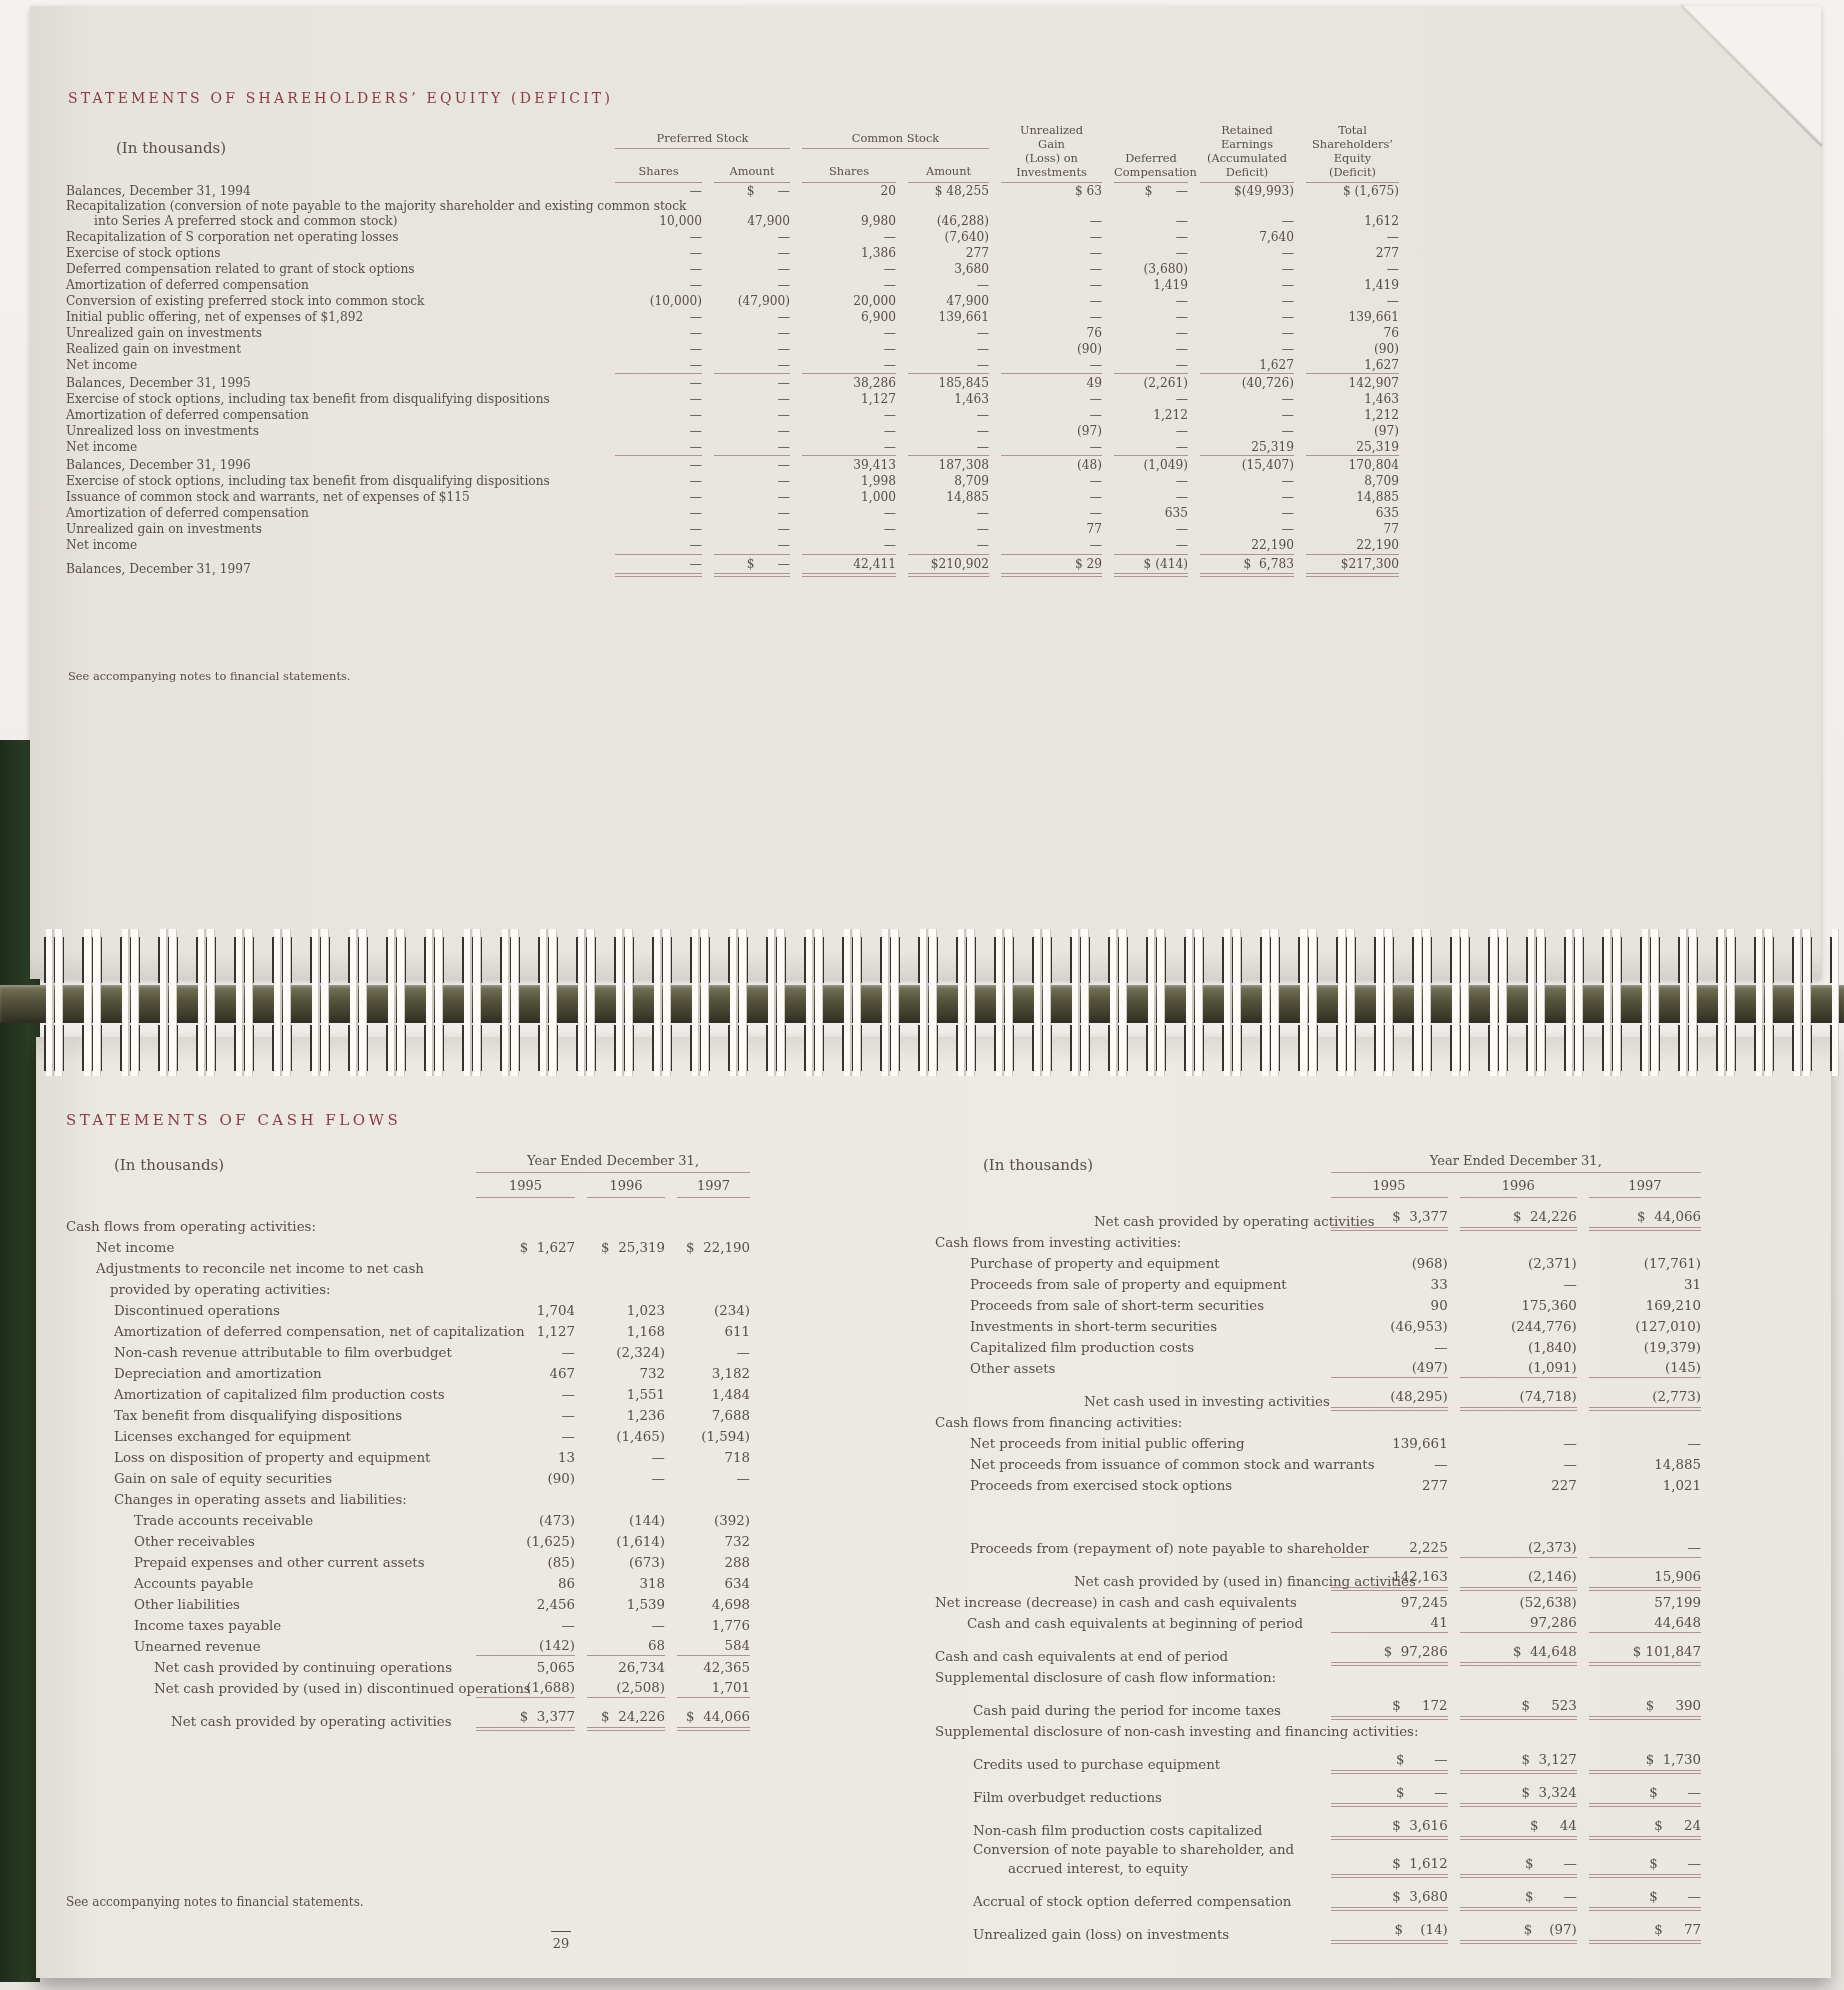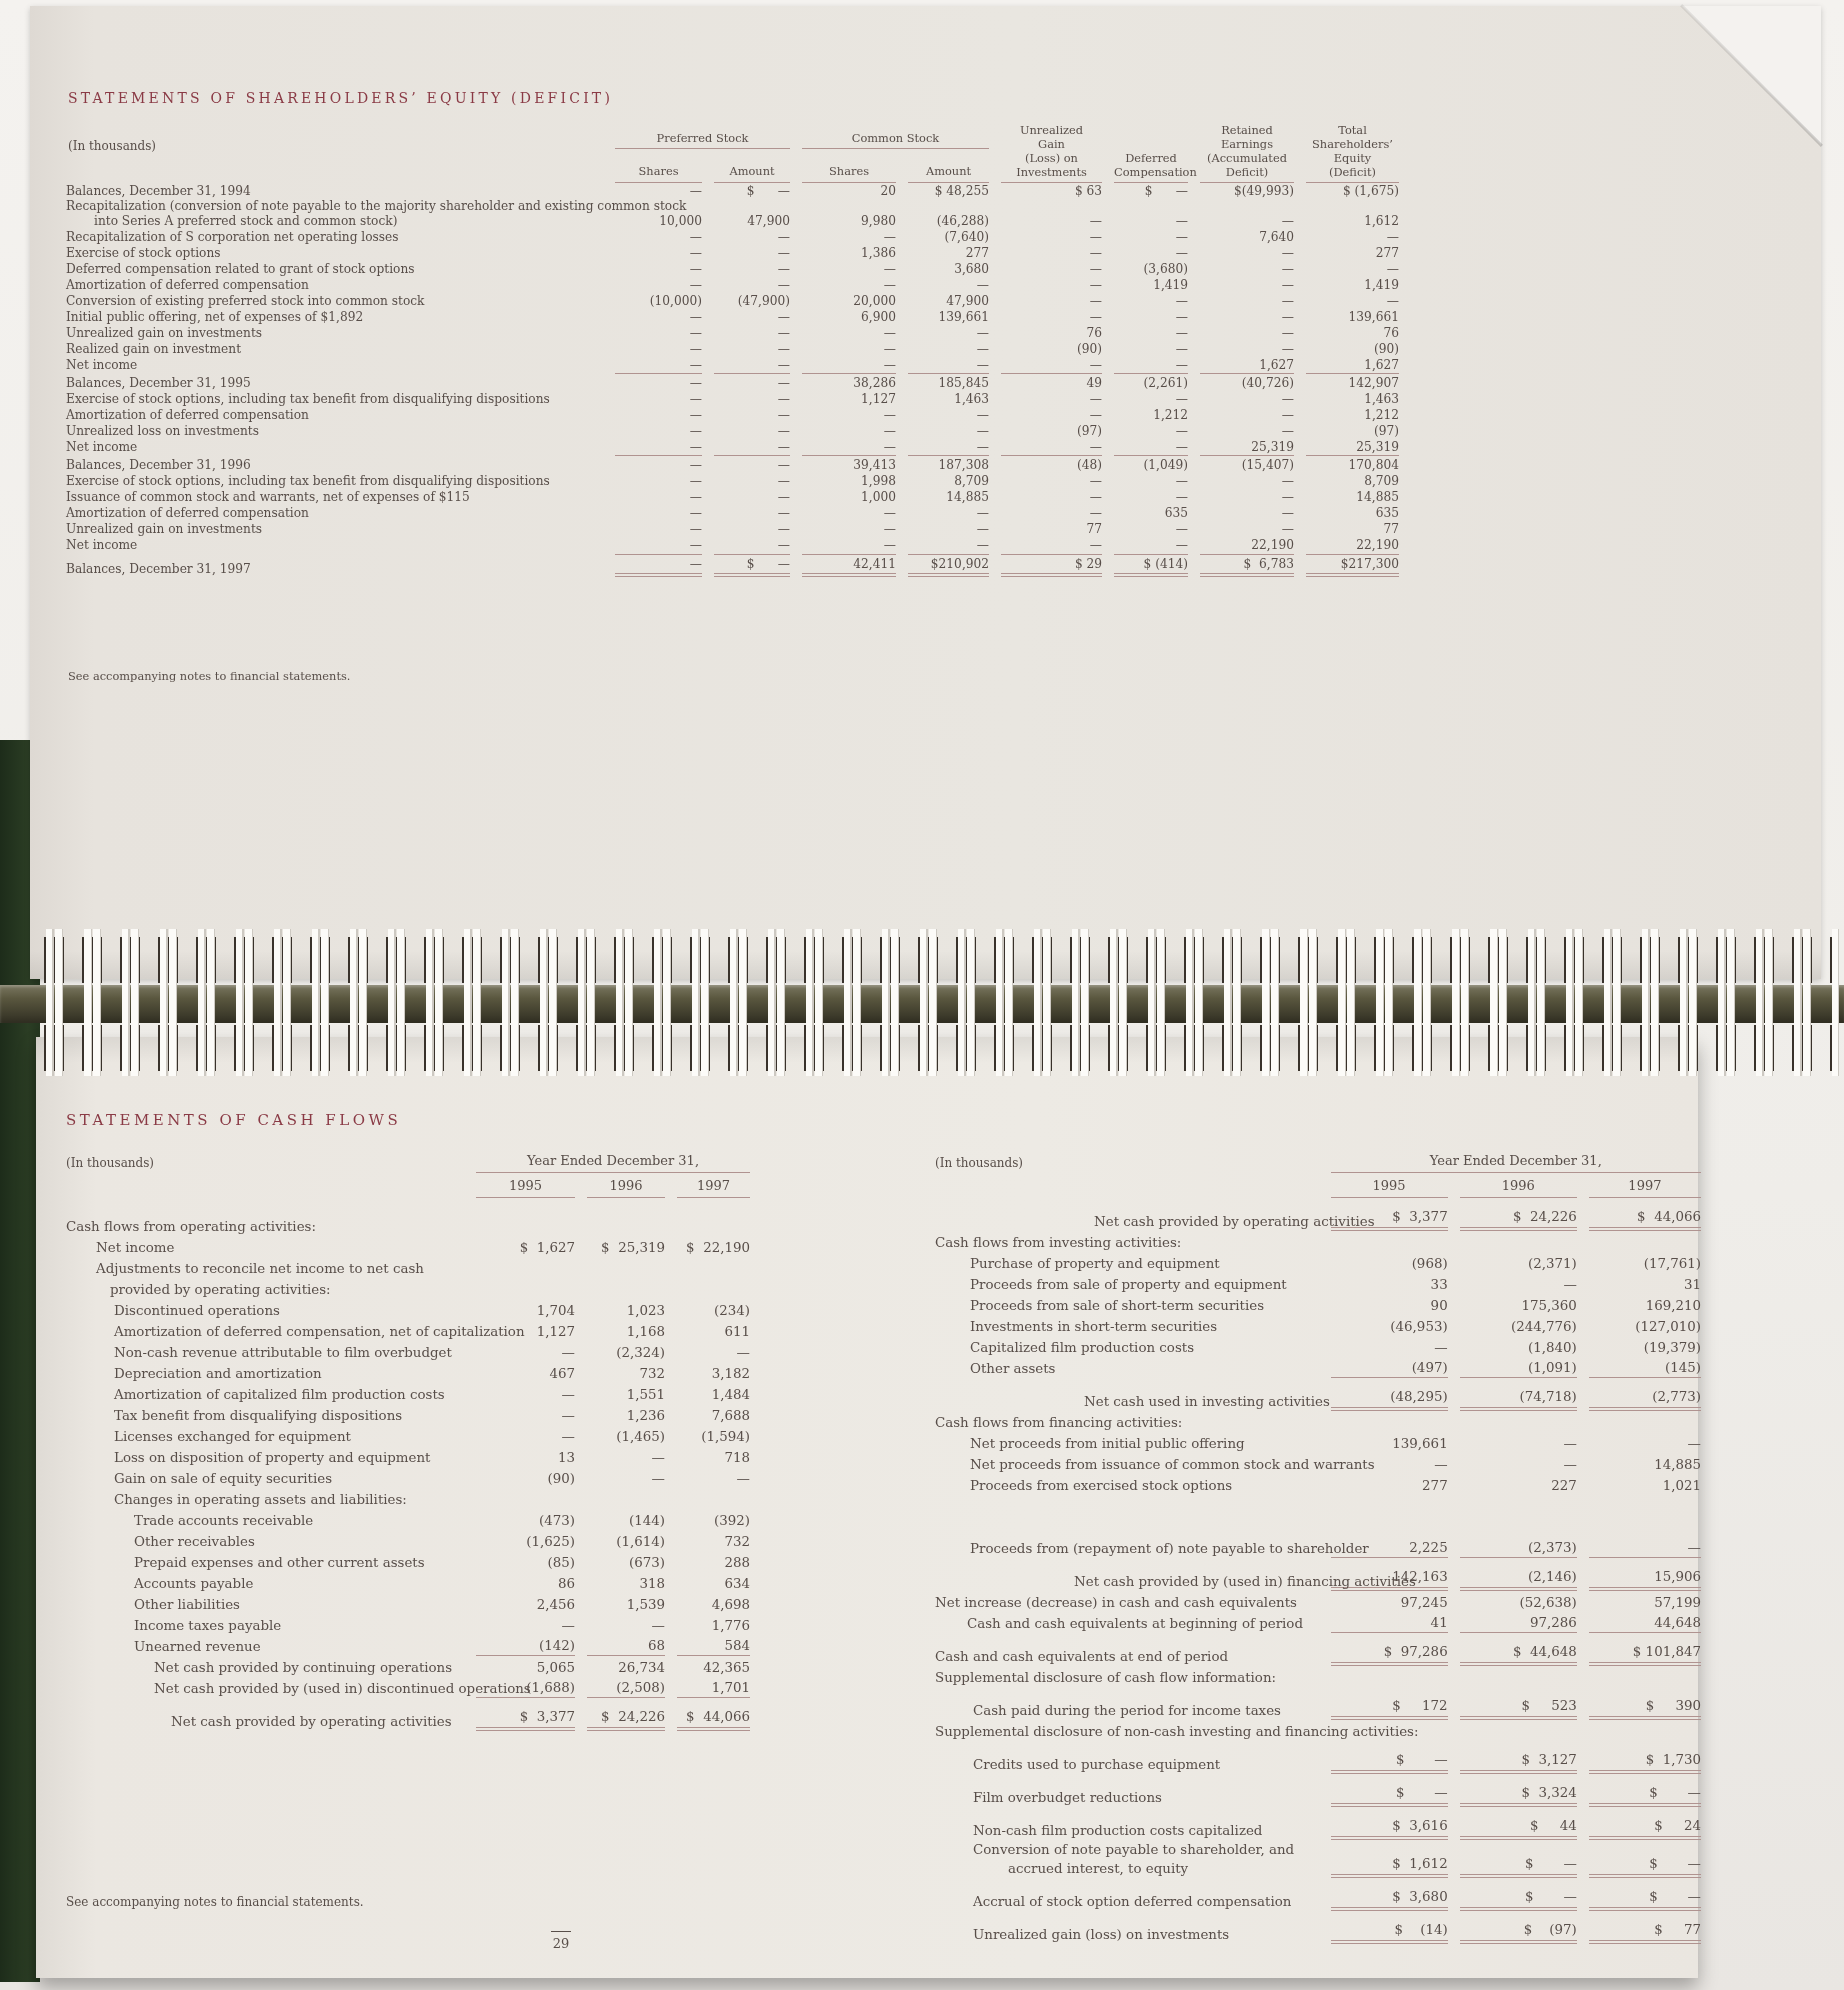--- a/index.html
+++ b/index.html
@@ -13,21 +13,21 @@
          background:linear-gradient(180deg,#f4f2ef 0%,#efede9 60%,#e9e6e2 100%);}
   .cover{position:absolute; left:0; top:740px; width:40px; height:1242px;
          background:linear-gradient(90deg,#1d2c1a,#2b3d24 70%,#24351f);} 
 
   .page{position:absolute; z-index:1;}
   .page-top{left:30px; top:6px; width:1791px; height:973px;
     background:linear-gradient(90deg,#ded9d3 0,#e7e3dd 64px,#e9e6e0 55%,#e6e2dc 100%);
     box-shadow:0 2px 6px rgba(0,0,0,.18);}
   .page-top::after{content:''; position:absolute; left:0; right:0; bottom:0; height:28px;
     background:linear-gradient(180deg, rgba(0,0,0,0), rgba(0,0,0,.08));}
-  .page-bottom{left:36px; top:1037px; width:1662px; height:941px;
+  .page-bottom{left:36px; top:1037px; width:1795px; height:941px;
     background:linear-gradient(90deg,#dfdbd5 0,#ebe7e1 60px,#edeae4 60%,#eae6e0 100%);
     box-shadow:0 10px 18px rgba(0,0,0,.30);}
   .page-bottom::before{content:''; position:absolute; left:0; right:0; top:0; height:26px;
     background:linear-gradient(180deg, rgba(0,0,0,.07), rgba(0,0,0,0));}
 
   .dogear{position:absolute; top:0; right:0; width:139px; height:139px;
     background:#f4f2ef; clip-path:polygon(0 0,100% 0,100% 100%);}
   .dogear-crease{position:absolute; top:68px; right:-30px; width:199px; height:3px;
     background:linear-gradient(90deg,rgba(0,0,0,.08),rgba(0,0,0,.16)); transform:rotate(45deg);}
 
@@ -44,21 +44,21 @@
     background:repeating-linear-gradient(90deg,
       rgba(0,0,0,0) 0 2px,
       #fcfbf8 2px 8.5px, #cdc9c2 8.5px 10px,
       rgba(0,0,0,0) 10px 11.4px,
       #fcfbf8 11.4px 18px, #cdc9c2 18px 19.4px,
       rgba(0,0,0,0) 19.4px 38px);}
 
   .pg-title{position:absolute; color:var(--maroon); font-weight:400; white-space:nowrap;}
   .t-top{left:38px; top:84px; font-size:14px; letter-spacing:3.2px;}
   .t-bot{left:30px; top:74px; font-size:15px; letter-spacing:3.5px;}
-  .units{position:absolute; font-size:12px; color:var(--ink); white-space:nowrap;}
+  .units{position:absolute; font-size:15px; color:var(--ink); white-space:nowrap;margin-left:48px;}
   .footnote{position:absolute; font-size:11.4px; color:var(--ink); white-space:nowrap;}
 
   
   .fin{border-collapse:collapse; table-layout:fixed; position:absolute; color:var(--ink);}
   .fin td{padding:0; vertical-align:bottom;}
   .fin td.lbl{white-space:nowrap; overflow:visible; text-align:left;}
   .fin td.v{padding-left:12px;}
   .cw{text-align:right; white-space:pre;}
   .cw.rt{border-top:1px solid var(--rule); padding-top:2px;}
   .cw.rb{border-bottom:1px solid var(--rule);}

